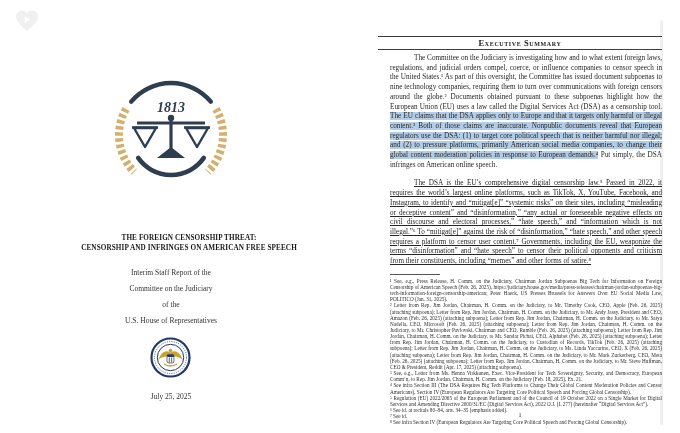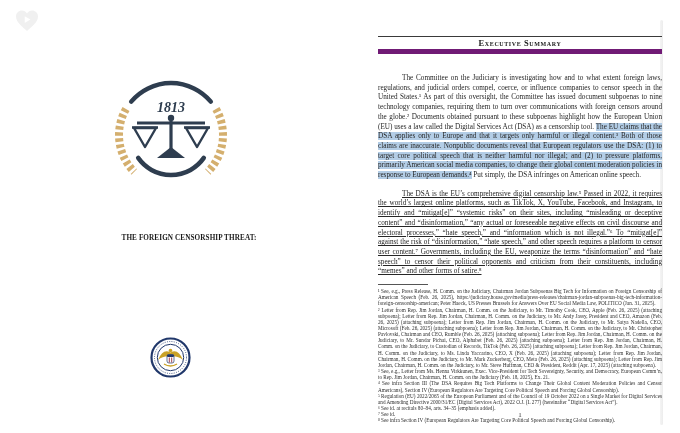--- a/index.html
+++ b/index.html
@@ -22,24 +22,24 @@
     font-weight:bold; font-size:7.2px; line-height:10px; letter-spacing:.1px; color:#1a1a1a; }
   #cover-title div { white-space:nowrap;margin-left:36px; }
   #cover-subtitle { position:absolute; top:268px; left:0; right:0; text-align:center;
     font-size:7.5px; color:#333; display:flex; flex-direction:column; gap:7px; }
   #house-seal { position:absolute; left:114px; top:337px; width:41px; height:41px; }
   #cover-date { position:absolute; top:392px; left:0; right:0; text-align:center; font-size:7.5px; color:#333; }
 
   
   #summary { position:absolute; left:378px; top:0; width:284px; height:433px; }
   #exec-header { position:absolute; top:36px; left:0; right:0;
-    border-top:1px solid #3a3a3a; border-bottom:5px solid #701a75;
+    border-top:1px solid #3a3a3a; border-bottom:1px solid #701a75;
     text-align:center; font-variant:small-caps; font-weight:bold;
     font-size:8.5px; line-height:12px; letter-spacing:.6px; color:#1a1a1a; }
-  #body-text { position:absolute; top:54px; left:0; right:0;margin-top:20px; }
+  #body-text { position:absolute; top:54px; left:12px; right:0; }
   .para { font-size:7.2px; line-height:9.7px; text-align:justify; text-indent:24px; color:#262626; }
   .para + .para { margin-top:9px;text-decoration:underline; }
   .hl { background:#b3cde6; }
   #fn-sep { width:50px; border-top:1px solid #555; margin-top:7px; margin-bottom:3px; }
   .footnote { font-size:5.2px; line-height:6.15px; text-align:justify; color:#2e2e2e; }
   #page-number { position:absolute; top:411px; left:0; right:0; text-align:center; font-size:7px; color:#333; }
 </style>
 </head>
 <body>
 
@@ -79,40 +79,48 @@
           <line x1="73" y1="52.5" x2="99" y2="52.5" stroke-width="2.6"></line>
           <path d="M75,53 L97,53 L86,72 Z" stroke-width="2.4" stroke-linejoin="round"></path>
 
           <path d="M60,72 L74,83 L46,83 Z" fill="#2e3d4f" stroke="none"></path>
         </g>
       </svg>
     </div>
 
     <div id="cover-title">
       <div>THE FOREIGN CENSORSHIP THREAT:</div>
+      <div>CENSORSHIP AND INFRINGES ON AMERICAN FREE SPEECH</div>
     </div>
 
+    <div id="cover-subtitle">
+      <div>Interim Staff Report of the</div>
+      <div>Committee on the Judiciary</div>
+      <div>of the</div>
+      <div>U.S. House of Representatives</div>
+    </div>
 
     <div id="house-seal">
       <svg viewBox="0 0 41 41" width="41" height="41">
         <circle cx="20.5" cy="20.5" r="19" fill="#ffffff" stroke="#21386b" stroke-width="2.2"></circle>
         <circle cx="20.5" cy="20.5" r="16" fill="none" stroke="#21386b" stroke-width="0.8" stroke-dasharray="1 1.3"></circle>
         <circle cx="20.5" cy="20.5" r="13.2" fill="#ffffff" stroke="#21386b" stroke-width="1"></circle>
 
         <path d="M8,23 Q13,11 20.5,15.5 Q28,11 33,23 Q27.5,18.5 20.5,19.5 Q13.5,18.5 8,23 Z" fill="#c9a227"></path>
         <circle cx="20.5" cy="13.5" r="1.8" fill="#c9a227"></circle>
 
         <rect x="17" y="17.5" width="7" height="8.5" rx="2" fill="#ffffff" stroke="#21386b" stroke-width="0.7"></rect>
         <rect x="17" y="17.5" width="7" height="2.6" rx="1" fill="#21386b"></rect>
         <line x1="19.3" y1="20.5" x2="19.3" y2="25.5" stroke="#9b2c3a" stroke-width="0.9"></line>
         <line x1="21.7" y1="20.5" x2="21.7" y2="25.5" stroke="#9b2c3a" stroke-width="0.9"></line>
         <path d="M14,27 Q20.5,31 27,27" fill="none" stroke="#c9a227" stroke-width="1.4"></path>
       </svg>
     </div>
 
+    <div id="cover-date">July 25, 2025</div>
   </div>
 
   <div id="summary">
 
     <div id="exec-header">Executive Summary</div>
 
     <div id="body-text">
       <p class="para"><span>The Committee on the Judiciary is investigating how and to what extent foreign laws, regulations, and judicial orders compel, coerce, or influence companies to censor speech in the United States.¹ As part of this oversight, the Committee has issued document subpoenas to nine technology companies, requiring them to turn over communications with foreign censors around the globe.² Documents obtained pursuant to these subpoenas highlight how the European Union (EU) uses a law called the Digital Services Act (DSA) as a censorship tool. </span><span class="hl">The EU claims that the DSA applies only to Europe and that it targets only harmful or illegal content.³ Both of those claims are inaccurate. Nonpublic documents reveal that European regulators use the DSA: (1) to target core political speech that is neither harmful nor illegal; and (2) to pressure platforms, primarily American social media companies, to change their global content moderation policies in response to European demands.⁴</span><span> Put simply, the DSA infringes on American online speech.</span></p>
 
       <p class="para">The DSA is the EU’s comprehensive digital censorship law.⁵ Passed in 2022, it requires the world’s largest online platforms, such as TikTok, X, YouTube, Facebook, and Instagram, to identify and “mitigat[e]” “systemic risks” on their sites, including “misleading or deceptive content” and “disinformation,” “any actual or foreseeable negative effects on civil discourse and electoral processes,” “hate speech,” and “information which is not illegal.”⁶ To “mitigat[e]” against the risk of “disinformation,” “hate speech,” and other speech requires a platform to censor user content.⁷ Governments, including the EU, weaponize the terms “disinformation” and “hate speech” to censor their political opponents and criticism from their constituents, including “memes” and other forms of satire.⁸</p>

